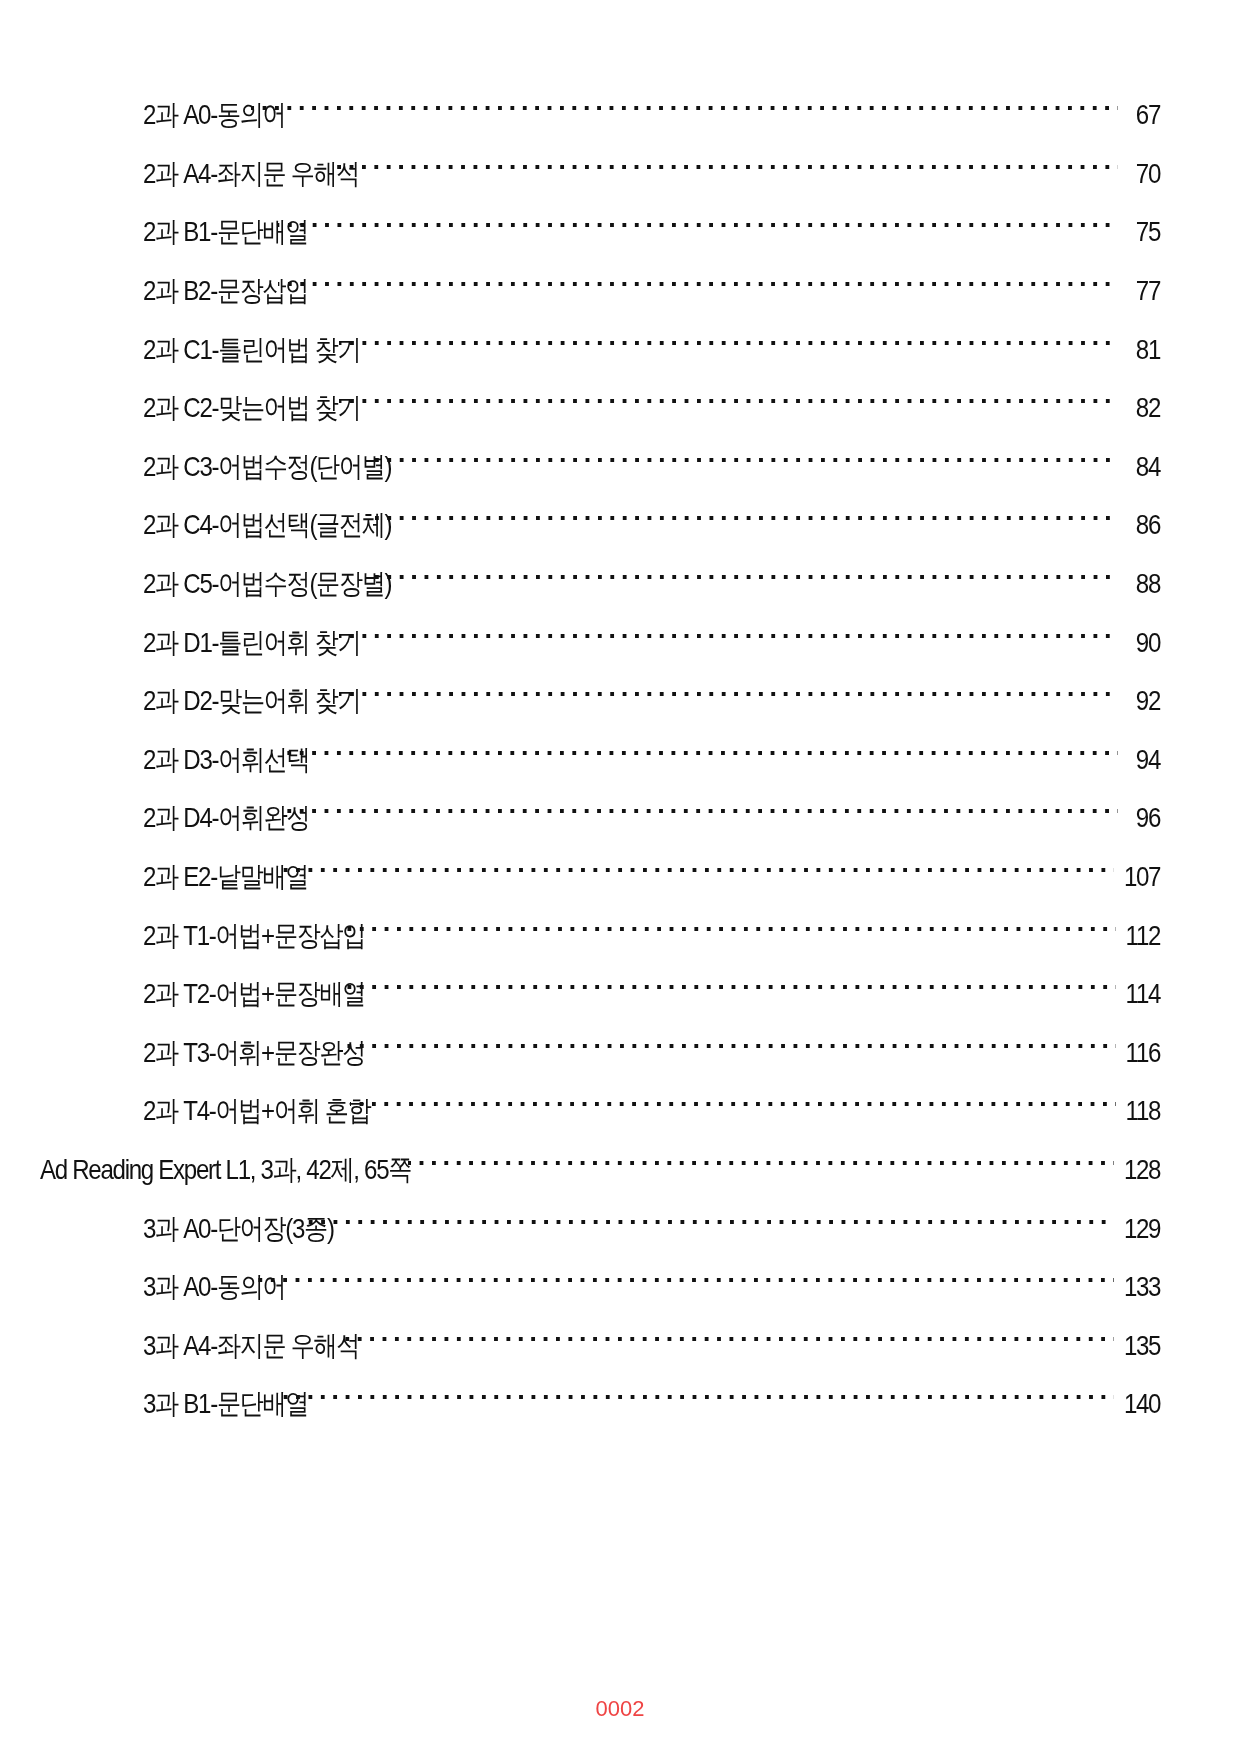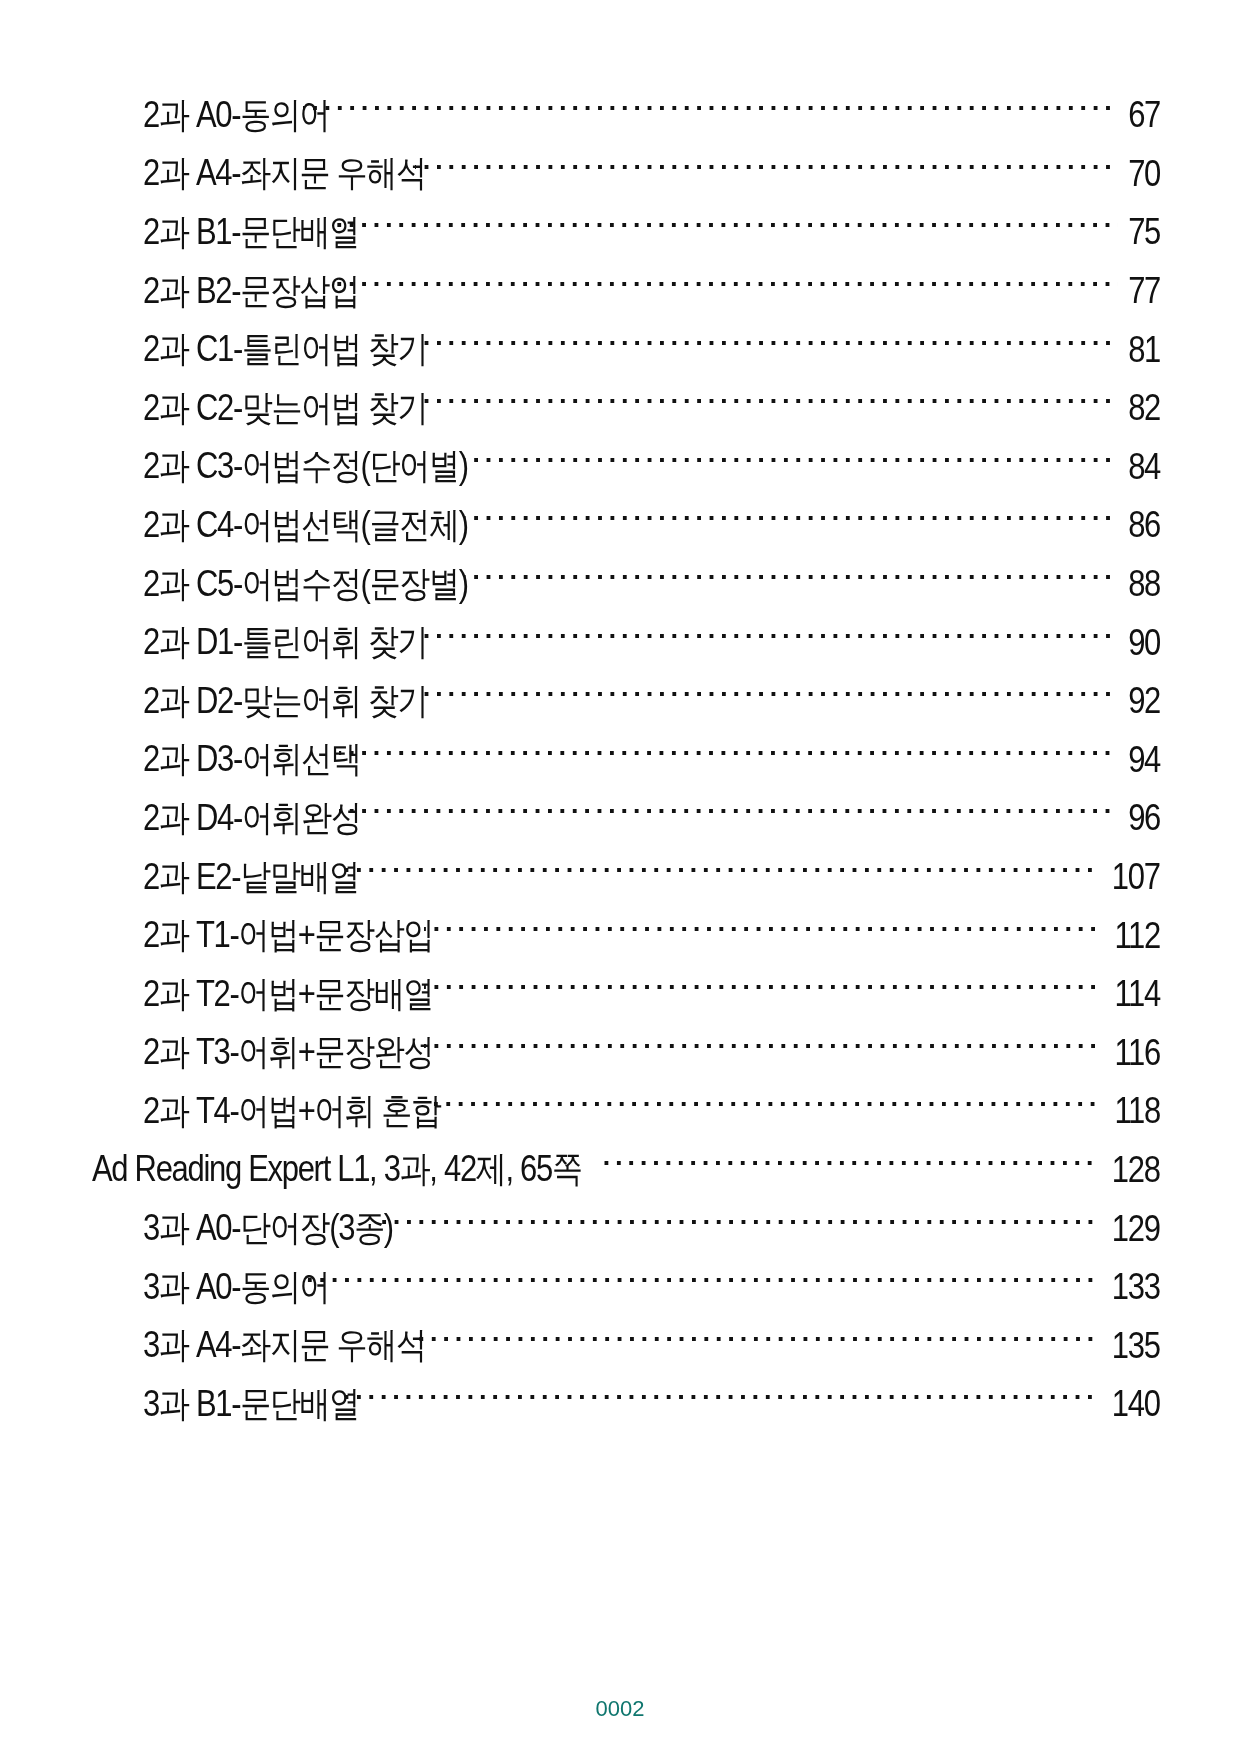--- a/index.html
+++ b/index.html
@@ -21,26 +21,26 @@
       left: 0;
       width: 1240px;
     }
     .toc-row {
       position: relative;
       height: 58.6px;
       display: flex;
       align-items: center;
       box-sizing: border-box;
       padding-right: 80px;
-      font-size: 36px;
+      font-size: 28px;
       letter-spacing: -1.5px;
       transform-origin: left center;
     }
     .toc-row.level-1 { padding-left: 143px; }
-    .toc-row.level-0 { padding-left: 92px; }
+    .toc-row.level-0 { padding-left: 40px; }
     .toc-label {
       white-space: nowrap;
       transform: scaleX(0.86);
       transform-origin: left center;
       display: inline-block;
       margin-right: -6%;
     }
     .toc-leader {
       flex: 1 1 auto;
       height: 6px;
@@ -62,21 +62,21 @@
       transform-origin: right center;
       display: inline-block;
     }
     .page-number {
       position: absolute;
       top: 1696px;
       left: 0;
       width: 1240px;
       text-align: center;
       font-size: 22px;
-      color: #0f766e;
+      color: #ef4444;
       font-family: "Liberation Sans", "DejaVu Sans", sans-serif;
     }
   </style>
 </head>
 <body>
 
 <div class="toc">
   <div class="toc-row level-1">
     <span class="toc-label">2과 A0-동의어</span>
     <span class="toc-leader"></span>

